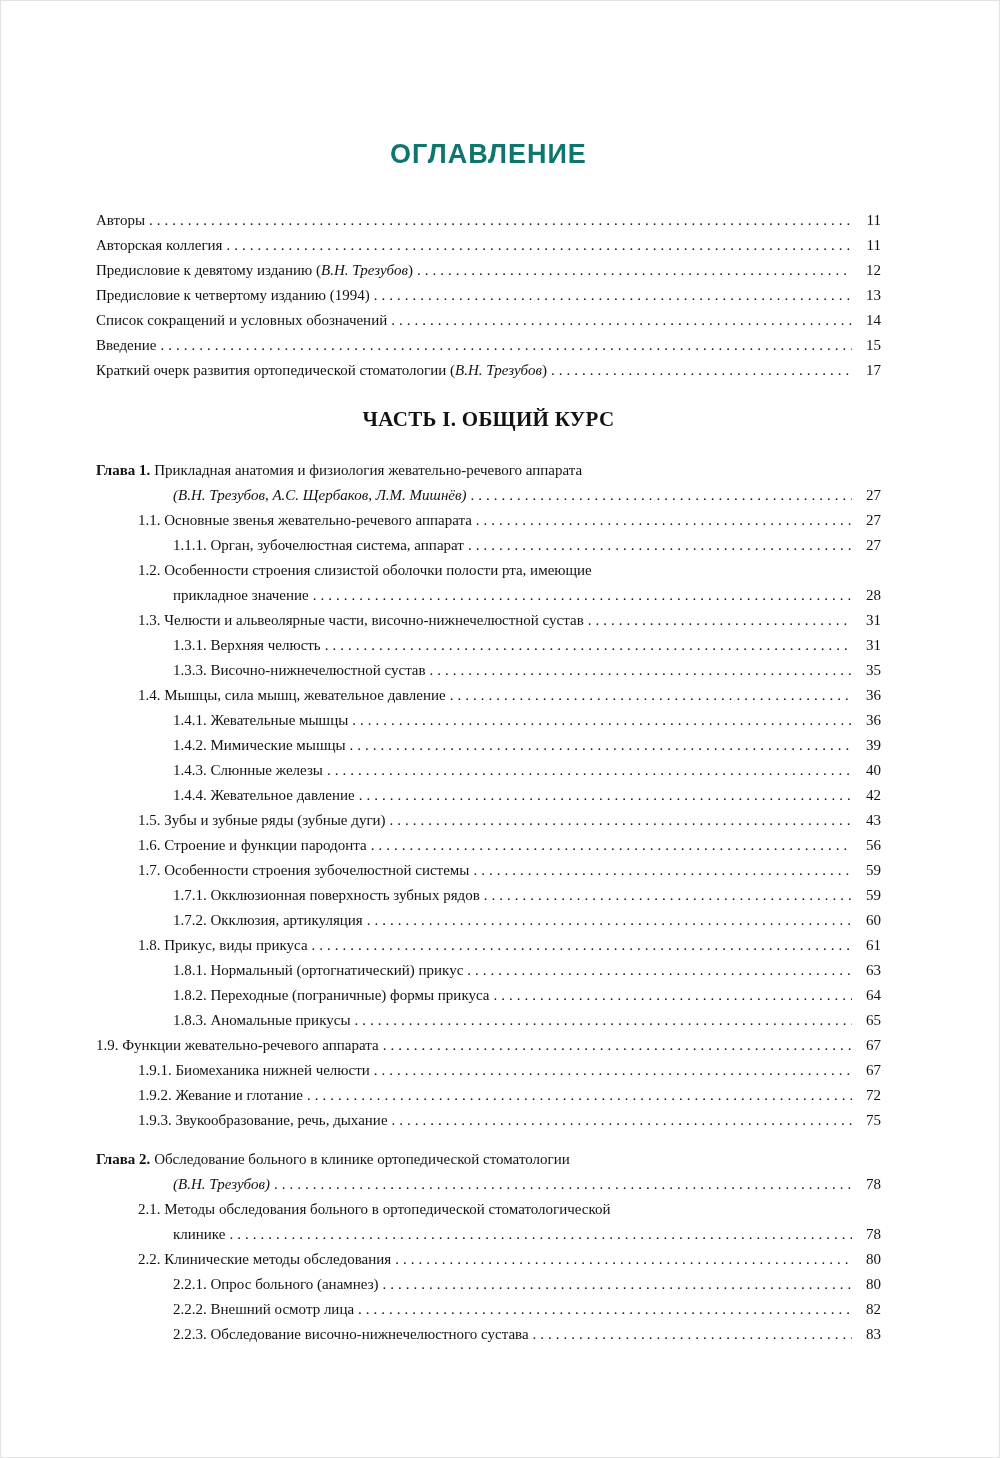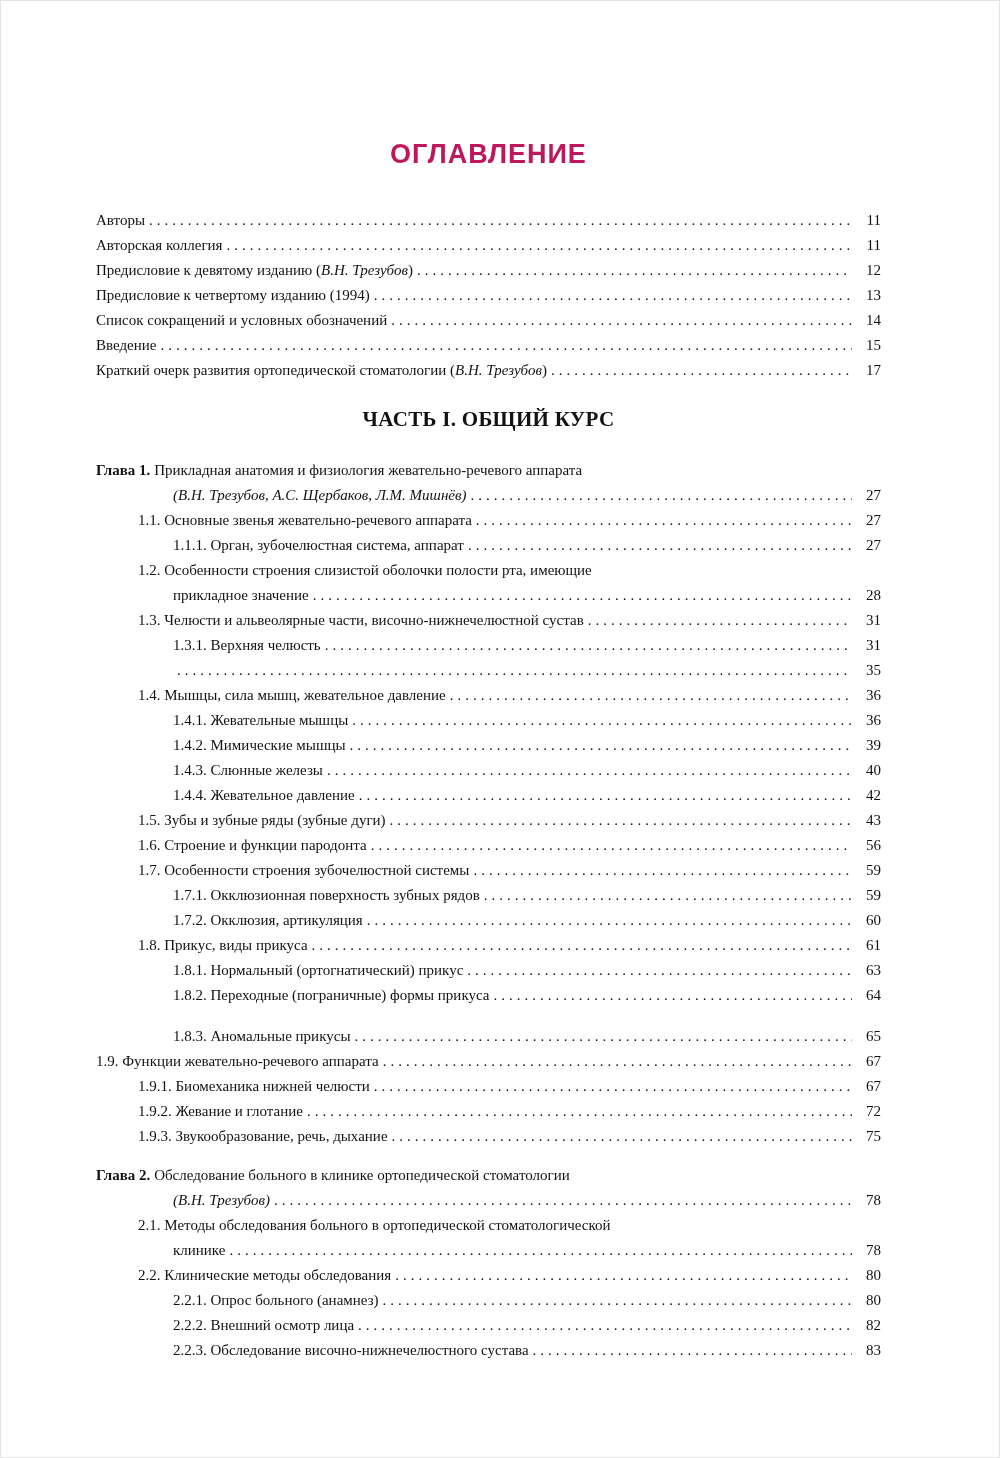--- a/index.html
+++ b/index.html
@@ -56,21 +56,21 @@
   .page-num {
     white-space: nowrap;
     min-width: 26px;
     text-align: right;
   }
 </style>
 </head>
 <body>
 
 <div class="sheet" style="color: rgb(18, 18, 18);">
-  <h1 class="title" style="color: #be185d;">ОГЛАВЛЕНИЕ</h1>
+  <h1 class="title" style="color: #0f766e;">ОГЛАВЛЕНИЕ</h1>
   <div id="content">
       <div class="block">
         <div class="row" style="padding-left: 0px;">
     <span class="text"><span>Авторы</span></span>
     <span class="dots"></span>
     <span class="page-num">11</span>
   </div>
         <div class="row" style="padding-left: 0px;">
     <span class="text"><span>Авторская коллегия</span></span>
     <span class="dots"></span>
@@ -136,20 +136,21 @@
     <span class="text"><span>1.3. Челюсти и альвеолярные части, височно-нижнечелюстной сустав</span></span>
     <span class="dots"></span>
     <span class="page-num">31</span>
   </div>
         <div class="row" style="padding-left: 77px;">
     <span class="text"><span>1.3.1. Верхняя челюсть</span></span>
     <span class="dots"></span>
     <span class="page-num">31</span>
   </div>
         <div class="row" style="padding-left: 77px;">
+    <span class="text"><span>1.3.3. Височно-нижнечелюстной сустав</span></span>
     <span class="dots"></span>
     <span class="page-num">35</span>
   </div>
         <div class="row" style="padding-left: 42px;">
     <span class="text"><span>1.4. Мышцы, сила мышц, жевательное давление</span></span>
     <span class="dots"></span>
     <span class="page-num">36</span>
   </div>
         <div class="row" style="padding-left: 77px;">
     <span class="text"><span>1.4.1. Жевательные мышцы</span></span>
@@ -204,21 +205,21 @@
         <div class="row" style="padding-left: 77px;">
     <span class="text"><span>1.8.1. Нормальный (ортогнатический) прикус</span></span>
     <span class="dots"></span>
     <span class="page-num">63</span>
   </div>
         <div class="row" style="padding-left: 77px;">
     <span class="text"><span>1.8.2. Переходные (пограничные) формы прикуса</span></span>
     <span class="dots"></span>
     <span class="page-num">64</span>
   </div>
-        <div class="row" style="padding-left: 77px; margin-top: 16px;">
+        <div class="row" style="padding-left: 77px;">
     <span class="text"><span>1.8.3. Аномальные прикусы</span></span>
     <span class="dots"></span>
     <span class="page-num">65</span>
   </div>
         <div class="row" style="padding-left: 0px;">
     <span class="text"><span>1.9. Функции жевательно-речевого аппарата</span></span>
     <span class="dots"></span>
     <span class="page-num">67</span>
   </div>
         <div class="row" style="padding-left: 42px;">

